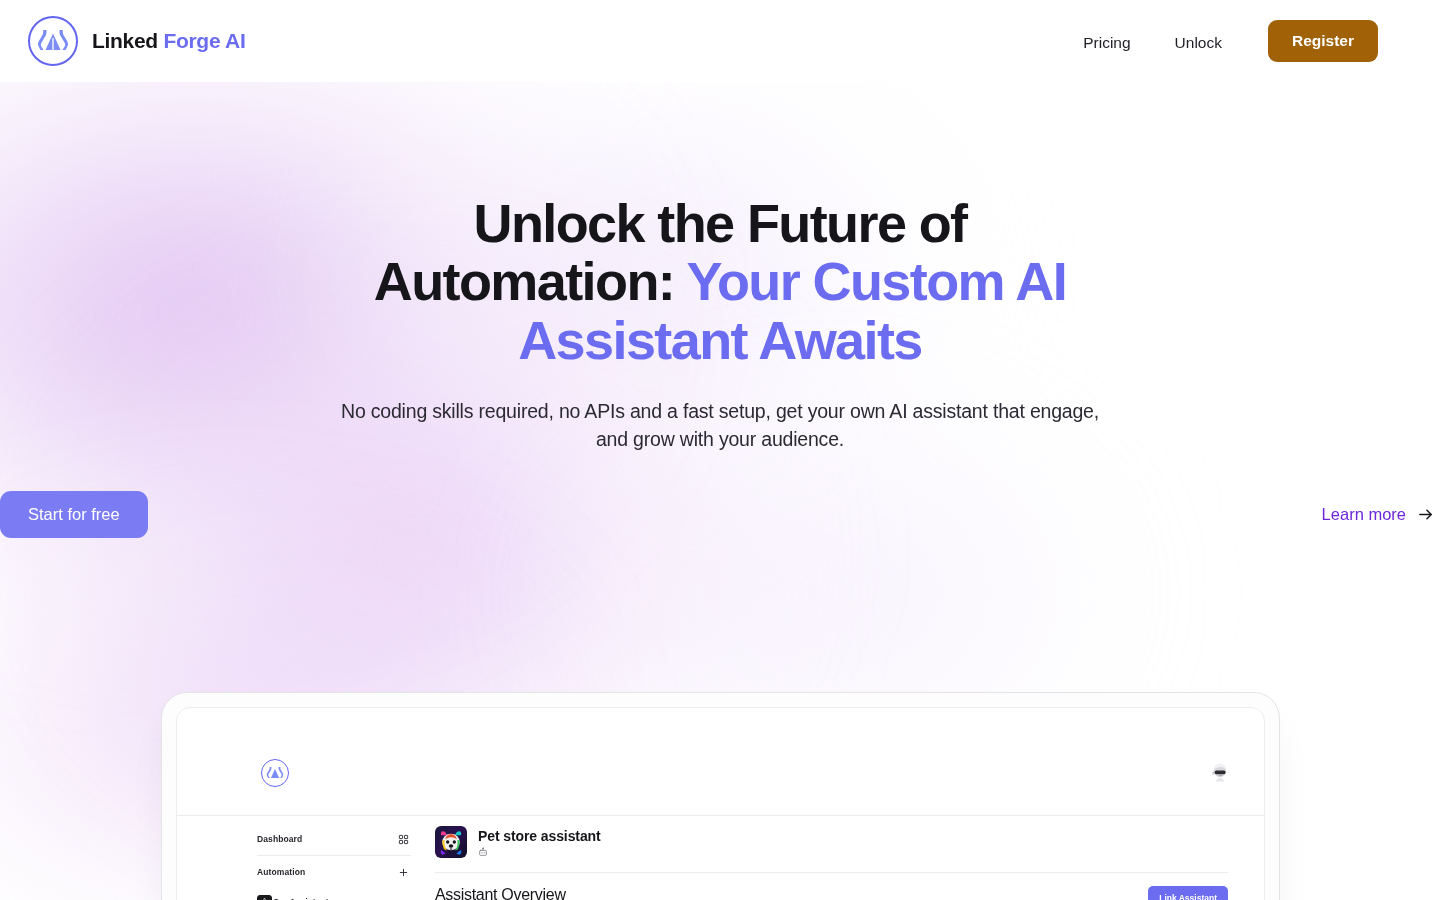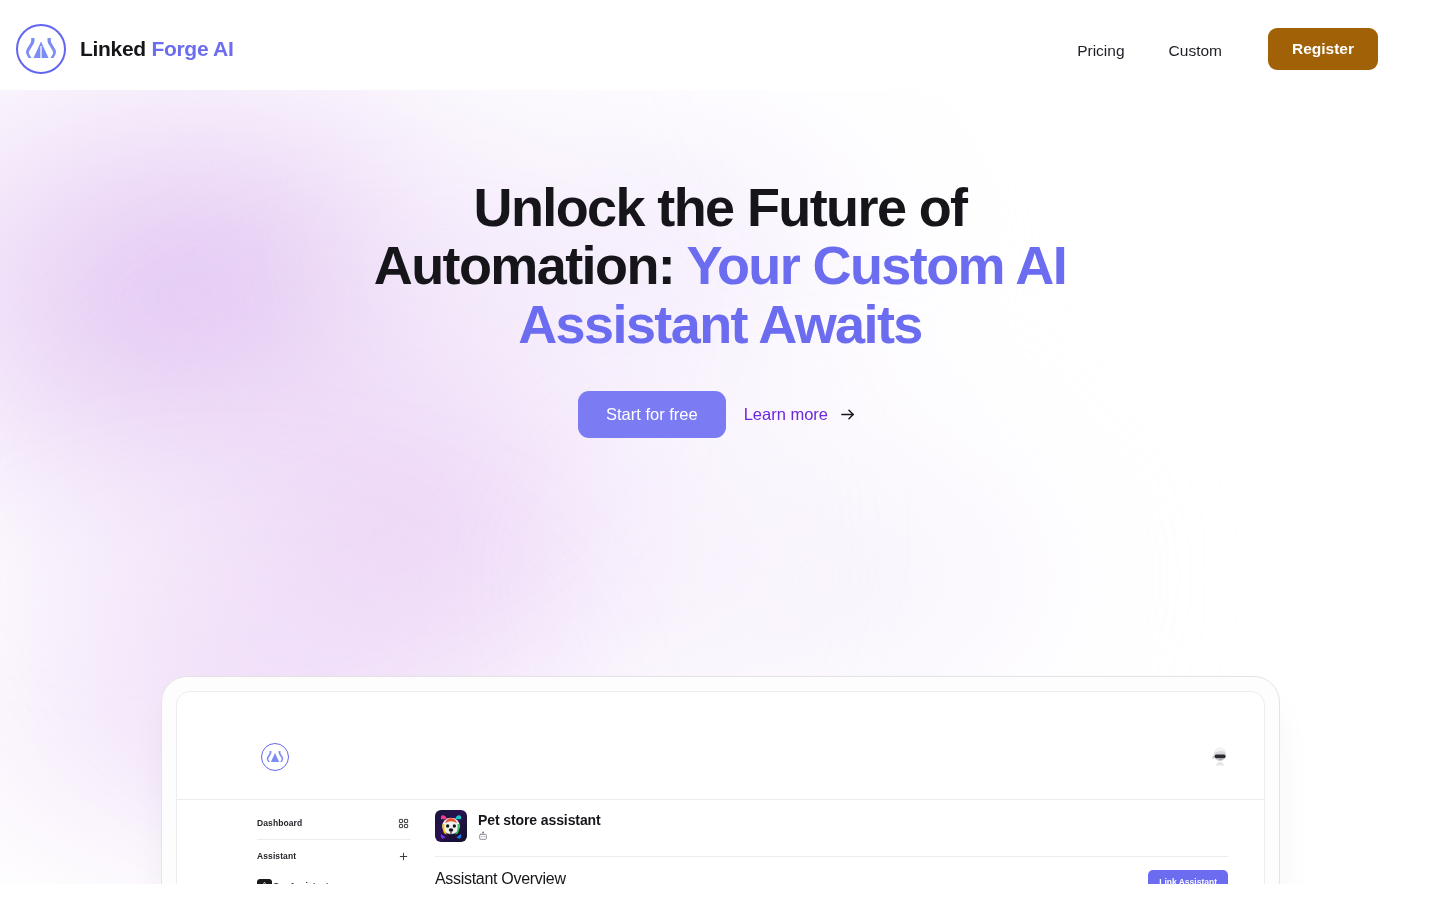--- a/index.html
+++ b/index.html
@@ -18,22 +18,21 @@
   }
 
   
   .site-header {
     position: relative;
     z-index: 40;
     height: 82px;
     background: #ffffff;
     display: flex;
     align-items: center;
-    padding: 0 62px 0 16px;
-    margin-top: 8px;
+    padding: 0 62px 0 28px;
   }
 
   .brand {
     display: flex;
     align-items: center;
     gap: 14px;
     cursor: pointer;
   }
 
   .brand-mark {
@@ -86,21 +85,21 @@
     padding: 12px 24px;
     cursor: pointer;
     font-family: inherit;
     white-space: nowrap;
   }
 
   
   .hero-wrap {
     position: absolute;
     left: 0;
-    top: 66px;
+    top: 82px;
     width: 1440px;
     height: 818px;
     overflow: hidden;
   }
 
   .bg-base {
     position: absolute;
     inset: 0;
     background: #ffffff;
   }
@@ -172,21 +171,21 @@
     line-height: 1.45;
     font-weight: 400;
     color: #2b2a33;
     letter-spacing: -0.2px;
   }
 
   .hero-cta {
     margin-top: 38px;
     display: flex;
     align-items: center;
-    justify-content: center;
+    justify-content: space-between;
     gap: 12px;
   }
 
   .btn-primary {
     background: #7b7cf3;
     color: #ffffff;
     font-size: 16.5px;
     font-weight: 500;
     font-family: inherit;
     border: none;
@@ -391,38 +390,39 @@
       </svg>
     </span>
     <span class="brand-text">
       <span class="b1">Linked</span>
       <span class="b2">Forge AI</span>
     </span>
   </div>
 
   <nav class="nav-right">
     <a class="nav-link" href="#">Pricing</a>
-    <a class="nav-link" href="#">Custom</a>
+    <a class="nav-link" href="#">Unlock</a>
     <button class="btn-register">Register</button>
   </nav>
 
 </header>
 
 <section class="hero-wrap">
 
   <div class="bg-base"></div>
   <div class="blob blob-a"></div>
   <div class="blob blob-c"></div>
   <div class="blob blob-b"></div>
   <div class="blob blob-d"></div>
   <div class="blob blob-e"></div>
 
   <div class="hero-inner">
     <h1 class="hero-title"><span>Unlock the Future of Automation: </span><span class="accent">Your Custom AI Assistant Awaits</span></h1>
 
+    <p class="hero-sub">No coding skills required, no APIs and a fast setup, get your own AI assistant that engage, and grow with your audience.</p>
 
     <div class="hero-cta">
       <button class="btn-primary">Start for free</button>
       <button class="btn-ghost">
         <span>Learn more</span>
         <span class="arrow-ico">
           <svg width="17" height="17" viewBox="0 0 24 24" fill="none" stroke="#16151a" stroke-width="2" stroke-linecap="round" stroke-linejoin="round">
               <line x1="4" y1="12" x2="20" y2="12"></line>
               <polyline points="14 6 20 12 14 18"></polyline>
             </svg>
@@ -470,21 +470,21 @@
                   <rect x="14" y="3" width="7" height="7" rx="1"></rect>
                   <rect x="3" y="14" width="7" height="7" rx="1"></rect>
                   <rect x="14" y="14" width="7" height="7" rx="1"></rect>
                 </svg>
             </span>
           </div>
 
           <div class="side-divider"></div>
 
           <div class="side-row">
-            <span class="lbl">Assistant</span>
+            <span class="lbl">Automation</span>
             <span class="tail">
               <svg width="11" height="11" viewBox="0 0 24 24" fill="none" stroke="#2a2a31" stroke-width="2" stroke-linecap="round">
                   <line x1="12" y1="5" x2="12" y2="19"></line>
                   <line x1="5" y1="12" x2="19" y2="12"></line>
                 </svg>
             </span>
           </div>
 
           <div class="side-row">
             <span class="side-thumb">

